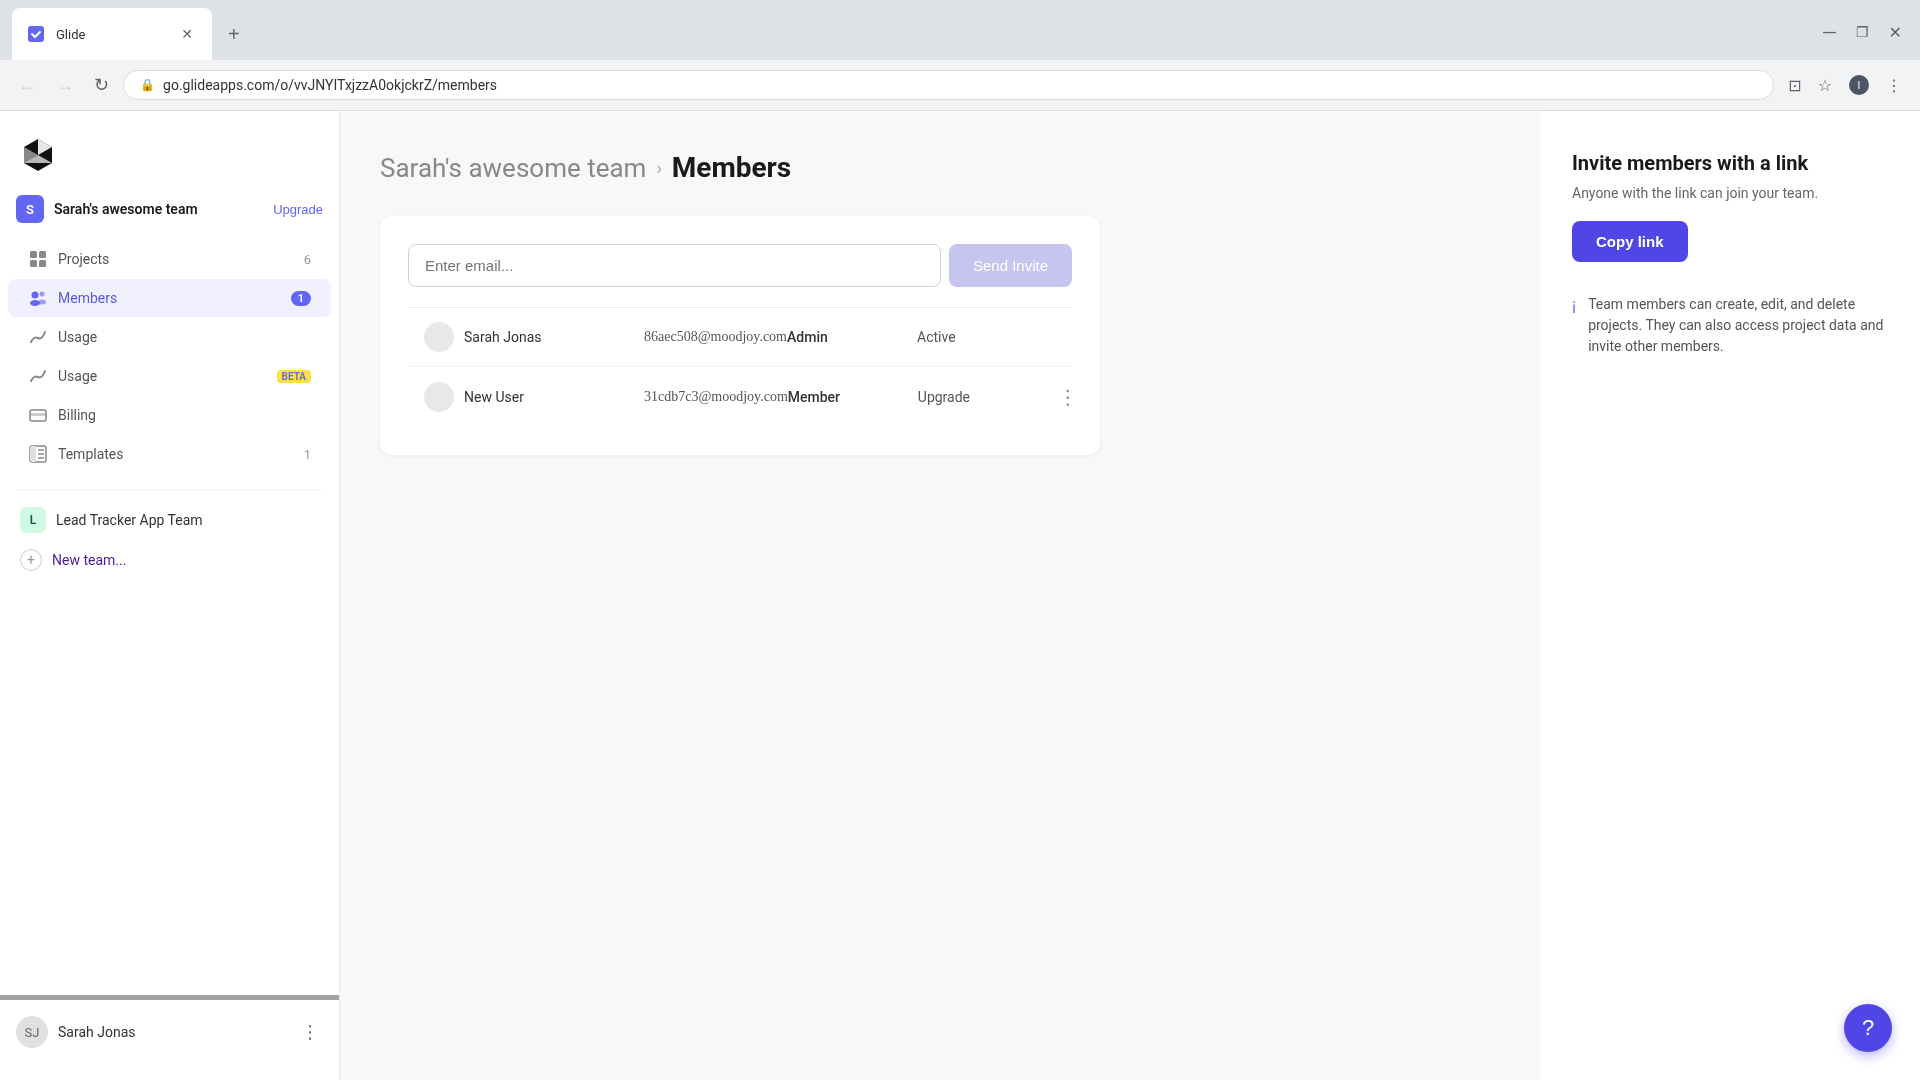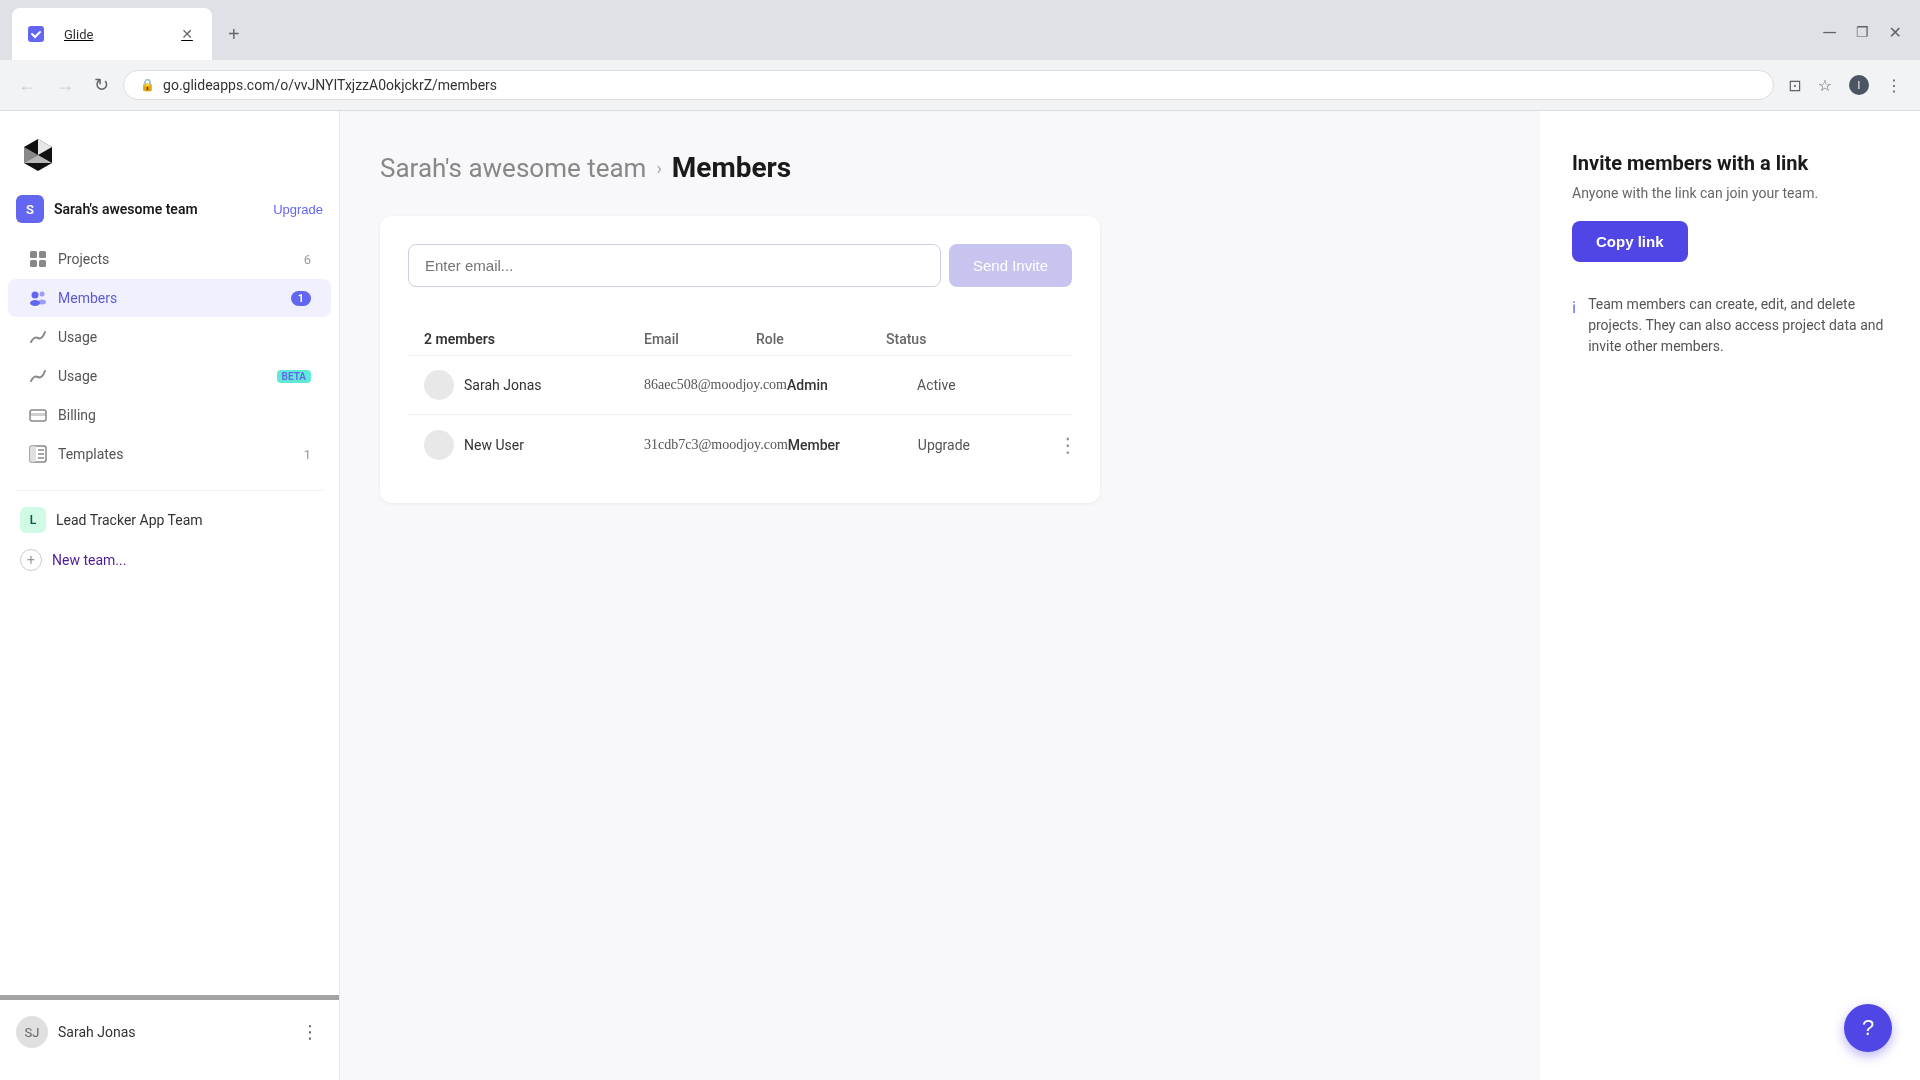--- a/index.html
+++ b/index.html
@@ -1,21 +1,21 @@
 <!DOCTYPE html>
 <html><head>
   <meta charset="utf-8">
   <style>
     * { box-sizing: border-box; margin: 0; padding: 0; }
     body { font-family: -apple-system, BlinkMacSystemFont, 'Segoe UI', Roboto, sans-serif; background: #fff; display: flex; flex-direction: column; height: 1080px; width: 1920px; overflow: hidden; }
 
     
     .browser-chrome { background: #f1f3f4; border-bottom: 1px solid #ddd; }
     .browser-title-bar { display: flex; align-items: center; padding: 8px 12px 0; gap: 8px; background: #dee1e6; }
-    .browser-tab { display: flex; align-items: center; background: #f1f3f4; border-radius: 8px 8px 0 0; padding: 17px 16px; gap: 20px; min-width: 200px; text-decoration: underline; }
+    .browser-tab { display: flex; align-items: center; background: #f1f3f4; border-radius: 8px 8px 0 0; padding: 17px 16px; gap: 12px; min-width: 200px; }
     .browser-tab.active { background: #fff; }
     .tab-favicon { width: 16px; height: 16px; }
     .tab-title { font-size: 13px; color: #333; flex: 1; }
     .tab-close { color: #666; cursor: pointer; font-size: 14px; width: 18px; height: 18px; display: flex; align-items: center; justify-content: center; border-radius: 50%; }
     .tab-new { background: none; border: none; color: #666; font-size: 20px; cursor: pointer; padding: 4px 8px; border-radius: 50%; }
     .browser-nav { display: flex; align-items: center; padding: 8px 12px; gap: 8px; background: #f1f3f4; }
     .nav-btn { background: none; border: none; cursor: pointer; color: #666; font-size: 18px; padding: 4px 6px; border-radius: 50%; display: flex; align-items: center; justify-content: center; }
     .nav-btn.disabled { color: #ccc; cursor: default; }
     .address-bar { flex: 1; background: #fff; border: 1px solid #ddd; border-radius: 20px; padding: 6px 16px; font-size: 14px; color: #333; display: flex; align-items: center; gap: 8px; }
     .address-lock { color: #5f6368; font-size: 12px; }
@@ -36,21 +36,21 @@
     .team-name { font-size: 14px; font-weight: 600; color: #1a1a1a; }
     .upgrade-btn { color: #6366f1; font-size: 13px; font-weight: 500; cursor: pointer; background: none; border: none; }
 
     .nav-items { padding: 8px 0; }
     .nav-item { display: flex; align-items: center; padding: 9px 20px; gap: 10px; cursor: pointer; border-radius: 8px; margin: 1px 8px; color: #555; font-size: 14px; }
     .nav-item.active { background: #f0f0ff; color: #5b5bd6; }
     .nav-item-icon { width: 20px; height: 20px; display: flex; align-items: center; justify-content: center; flex-shrink: 0; }
     .nav-item-label { flex: 1; font-size: 14px; }
     .nav-item-badge { background: #6366f1; color: #fff; border-radius: 10px; padding: 1px 7px; font-size: 11px; font-weight: 600; }
     .nav-item-count { color: #999; font-size: 13px; }
-    .beta-badge { background: #5eead4; color: #6366f1; border-radius: 4px; padding: 1px 5px; font-size: 10px; font-weight: 600; margin-left: 4px; }
+    .beta-badge { background: #fde047; color: #6366f1; border-radius: 4px; padding: 1px 5px; font-size: 10px; font-weight: 600; margin-left: 4px; }
 
     .sidebar-divider { height: 1px; background: #f0f0f0; margin: 8px 16px; }
 
     .team-item { display: flex; align-items: center; padding: 8px 20px; gap: 10px; cursor: pointer; }
     .team-item-avatar { width: 26px; height: 26px; background: #d1fae5; border-radius: 6px; display: flex; align-items: center; justify-content: center; color: #065f46; font-size: 12px; font-weight: 600; }
     .team-item-name { font-size: 14px; color: #333; }
 
     .new-team { display: flex; align-items: center; padding: 8px 20px; gap: 10px; cursor: pointer; color: #999; }
     .new-team-icon { width: 22px; height: 22px; border-radius: 50%; border: 1.5px solid #ccc; display: flex; align-items: center; justify-content: center; font-size: 14px; color: #999; }
     .new-team-label { font-size: 14px; color: #4c1d95; text-align: right; }
@@ -63,21 +63,21 @@
 
     
     .main-content { flex: 1; background: #f8f8fa; padding: 40px; overflow-y: auto; }
     .page-header { display: flex; align-items: center; gap: 10px; margin-bottom: 32px; }
     .breadcrumb-team { font-size: 26px; color: #888; font-weight: 400; cursor: pointer; }
     .breadcrumb-sep { color: #aaa; font-size: 18px; }
     .page-title { font-size: 28px; font-weight: 700; color: #1a1a1a; }
 
     .members-card { background: #fff; border-radius: 12px; padding: 28px; box-shadow: 0 1px 4px rgba(0,0,0,0.06); max-width: 720px; }
 
-    .invite-row { display: flex; gap: 8px; margin-bottom: 36px; }
+    .invite-row { display: flex; gap: 8px; margin-bottom: 20px; }
     .email-input { flex: 1; border: 1.5px solid #d0d0e0; border-radius: 8px; padding: 12px 16px; font-size: 15px; color: #333; outline: none; }
     .send-invite-btn { background: #c7c5f0; color: #fff; border: none; border-radius: 8px; padding: 12px 24px; font-size: 15px; font-weight: 500; cursor: pointer; white-space: nowrap; }
 
     .members-table { width: 100%; }
     .table-header { display: grid; grid-template-columns: 220px 1fr 130px 130px 40px; padding: 8px 16px; }
     .table-header-cell { font-size: 14px; font-weight: 500; color: #666; }
     .members-count { font-size: 14px; font-weight: 600; color: #333; }
     .table-row { display: grid; grid-template-columns: 220px 1fr 130px 130px 40px; padding: 14px 16px; align-items: center; border-top: 1px solid #f0f0f0; }
     .member-cell { display: flex; align-items: center; gap: 10px; }
     .member-avatar { width: 30px; height: 30px; background: #e8e8e8; border-radius: 50%; flex-shrink: 0; }
@@ -274,27 +274,20 @@
 
     <div class="members-card">
 
       <div class="invite-row">
         <input class="email-input" type="email" placeholder="Enter email..." style="">
         <button class="send-invite-btn">Send Invite</button>
       </div>
 
       <div class="members-table">
 
-        <div class="table-header">
-          <div class="members-count table-header-cell">2 members</div>
-          <div class="table-header-cell">Email</div>
-          <div class="table-header-cell">Role</div>
-          <div class="table-header-cell">Status</div>
-          <div class="table-header-cell"></div>
-        </div>
 
         <div class="table-row">
           <div class="member-cell">
             <div class="member-avatar"></div>
             <span class="member-name">Sarah Jonas</span>
           </div>
           <span class="member-email">86aec508@moodjoy.com</span>
           <span class="member-role">Admin</span>
           <span class="member-status">Active</span>
           <div class="row-actions"></div>

